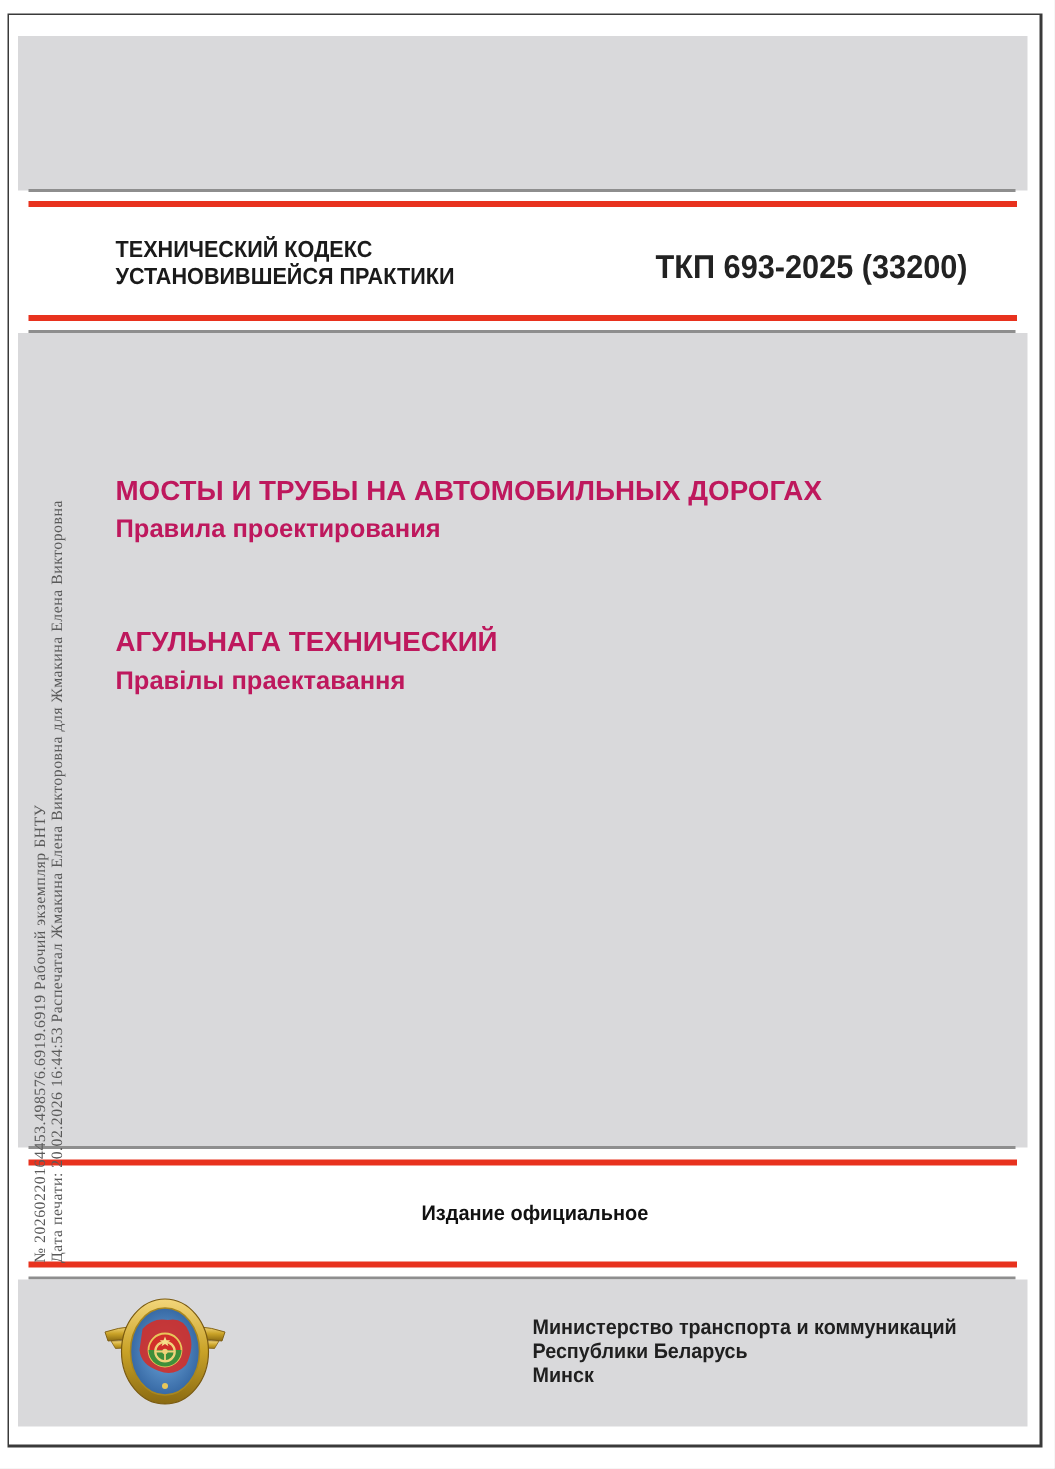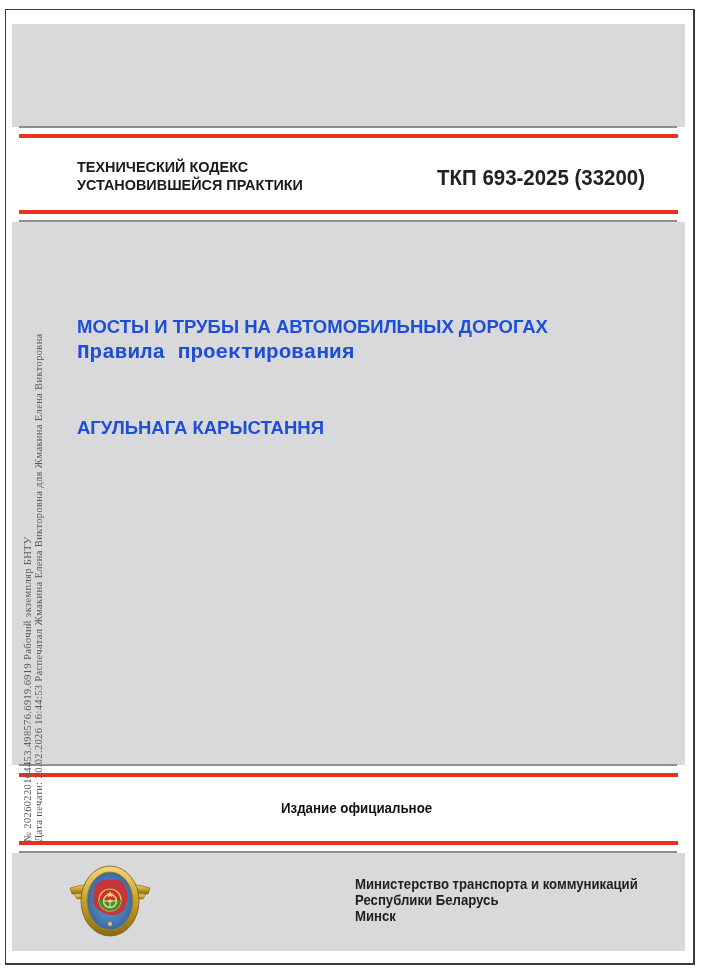--- a/index.html
+++ b/index.html
@@ -69,34 +69,33 @@
       color: #222222;
       transform: scaleX(0.93);
       transform-origin: left top;
       white-space: nowrap;
     }
 
     .title-group {
       position: absolute;
       left: 77px;
       white-space: nowrap;
-      color: #1d4ed8;
+      color: #be185d;
     }
     .title-ru { top: 314px; }
     .title-by { top: 415px; }
     .title-line {
       font-weight: bold;
       font-size: 18.5px;
       line-height: 25.5px;
     }
     .subtitle-line {
       font-weight: bold;
-      font-size: 21px;
+      font-size: 17px;
       line-height: 25px;
-      font-family: Liberation Mono, monospace;
     }
 
     .official {
       position: absolute;
       left: 281px;
       top: 799px;
       font-weight: bold;
       font-size: 14px;
       line-height: 18px;
       color: #111111;
@@ -158,21 +157,22 @@
 <div class="red-line" style="top:210px;"></div>
 <div class="shade-line" style="left:19px; top:220px; width:658px;"></div>
 <div class="gray-block block-main"></div>
 
 <div class="title-group title-ru">
   <div class="title-line">МОСТЫ И ТРУБЫ НА АВТОМОБИЛЬНЫХ ДОРОГАХ</div>
   <div class="subtitle-line">Правила проектирования</div>
 </div>
 
 <div class="title-group title-by">
-  <div class="title-line">АГУЛЬНАГА КАРЫСТАННЯ</div>
+  <div class="title-line">АГУЛЬНАГА ТЕХНИЧЕСКИЙ</div>
+  <div class="subtitle-line">Правілы праектавання</div>
 </div>
 
 <div class="shade-line" style="left:19px; top:764px; width:658px;"></div>
 <div class="red-line" style="top:773px;"></div>
 
 <div class="official">Издание официальное</div>
 
 <div class="red-line" style="top:841px;"></div>
 <div class="shade-line" style="left:19px; top:851px; width:658px;"></div>
 <div class="gray-block block-bottom"></div>

